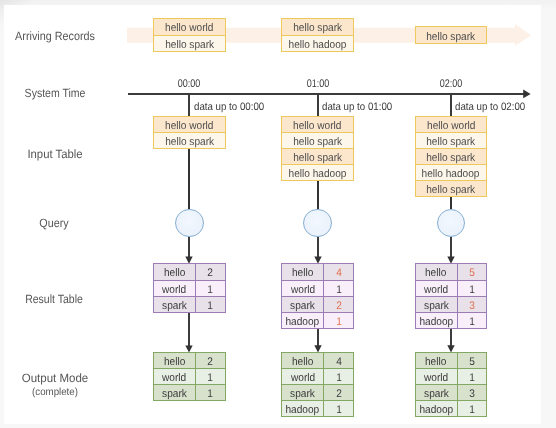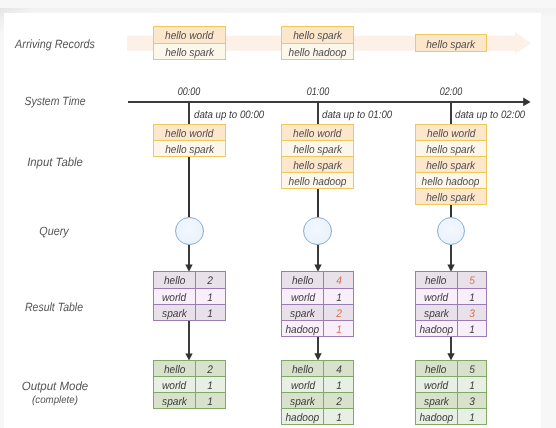--- a/index.html
+++ b/index.html
@@ -4,21 +4,21 @@
 <title>Structured Streaming Programming Model</title>
 <style>
   html,body{margin:0;padding:0;}
   body{
     width:556px;height:428px;overflow:hidden;
     background:#f7f7f7;
     font-family:"Liberation Sans", sans-serif;
     -webkit-font-smoothing:antialiased;
     text-rendering:geometricPrecision;
   }
-  #stage{position:absolute;left:0;top:8px;width:556px;height:364px;font-style:italic;}
+  #stage{position:absolute;left:0;top:0;width:556px;height:364px;}
   #vignette{position:absolute;left:0;top:0;width:556px;height:428px;
             background:
               linear-gradient(to bottom right, rgba(180,180,180,.22), rgba(180,180,180,0) 22px),
               linear-gradient(to bottom, rgba(190,190,190,.10), rgba(190,190,190,0) 10px);}
   #canvas{position:absolute;left:4.2px;top:5px;width:537px;height:419px;background:#fff;}
 
   
   .rowlabel{
     position:absolute;color:#565656;font-size:12px;
     text-align:center;white-space:nowrap;line-height:13px;

